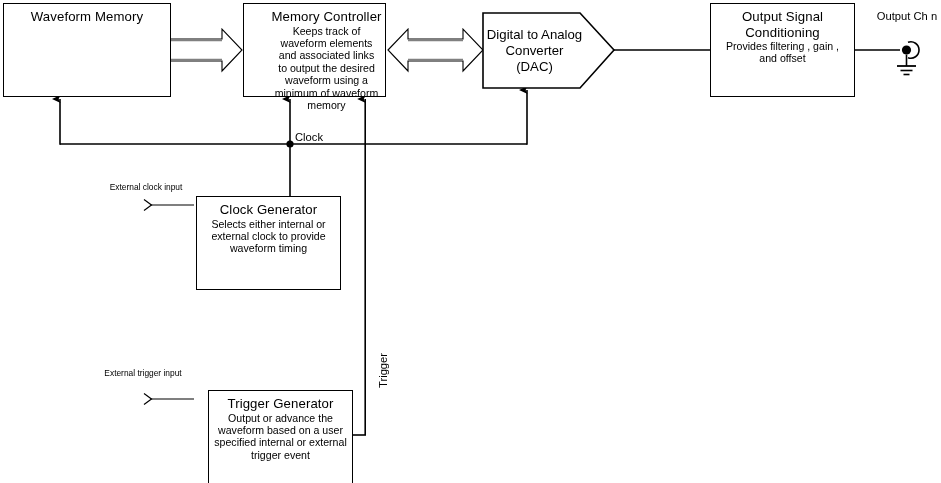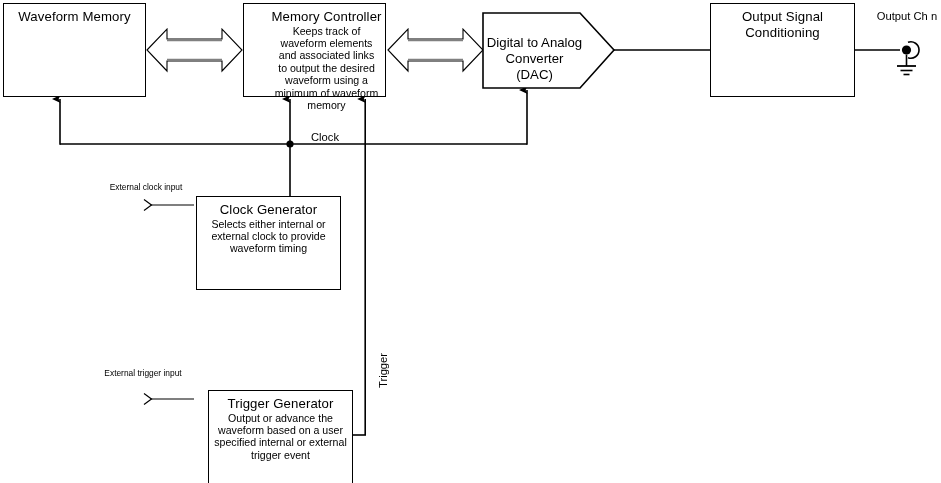--- a/index.html
+++ b/index.html
@@ -48,21 +48,20 @@
     line-height: 12.4px;
     padding: 0 5px;
   }
   .pent {
     position: absolute;
     z-index: 3;
     display: flex;
     flex-direction: column;
     align-items: center;
     justify-content: center;
-    margin-top: 8px;
   }
   .pent .ptxt {
     position: relative;
     z-index: 2;
     font-size: 13.2px;
     line-height: 16px;
     text-align: center;
     margin-right: 28px;
   }
   .lbl {
@@ -149,52 +148,53 @@
     </g>
 
     <g>
       <line x1="150" y1="399" x2="194" y2="399" stroke="#000000" stroke-width="1.2"></line>
       <path d="M144,393.5 L151.5,399 L144,404.5" fill="none" stroke="#000000" stroke-width="1.2"></path>
     </g>
 
     <path d="M483,13 L580,13 L614,50 L580,88 L483,88 Z" fill="#ffffff" stroke="#000000" stroke-width="1.6"></path>
   </svg>
 
-  <div class="blk" style="left:3px; top:3px; width:143px; height:94px;text-align:center;">
+  <div class="blk" style="left:3px; top:3px; width:168px; height:94px;text-align:center;">
     <div class="ttl">Waveform Memory</div>
   </div>
 
   <div class="blk" style="left:243px; top:3px; width:143px; height:94px;padding-left:24px;">
     <div class="ttl">Memory Controller</div>
     <div class="sub">Keeps track of waveform elements and associated links to output the desired waveform using a minimum of waveform memory</div>
   </div>
 
   <div class="pent" style="left:483px; top:13px; width:131px; height:75px;">
     <div class="ptxt">
       <span>Digital to Analog</span><br>
       <span>Converter</span><br>
       <span>(DAC)</span>
     </div>
   </div>
 
   <div class="blk" style="left:710px; top:3px; width:145px; height:94px;">
     <div class="ttl">Output Signal Conditioning</div>
+    <div class="sub">Provides filtering , gain , and offset</div>
   </div>
 
   <div class="blk" style="left:196px; top:196px; width:145px; height:94px;">
     <div class="ttl">Clock Generator</div>
     <div class="sub">Selects either internal or external clock to provide waveform timing</div>
   </div>
 
   <div class="blk" style="left:208px; top:390px; width:145px; height:100px;">
     <div class="ttl">Trigger Generator</div>
     <div class="sub">Output or advance the waveform based on a user specified internal or external trigger event</div>
   </div>
 
-  <div class="lbl" style="left:295px; top:131px; width:60px; text-align:center;">Clock</div>
+  <div class="lbl" style="left:295px; top:131px; width:60px; text-align:left;">Clock</div>
 
   <div class="vlbl" style="left:377px; top:388px;">Trigger</div>
 
   <div class="lbl-sm" style="left:107px; top:182px; width:78px;">External clock input</div>
 
   <div class="lbl-sm" style="left:101px; top:368px; width:84px;">External trigger input</div>
 
   <div class="lbl" style="left:876px; top:10px; width:62px;">Output Ch n</div>
 
 </div>

